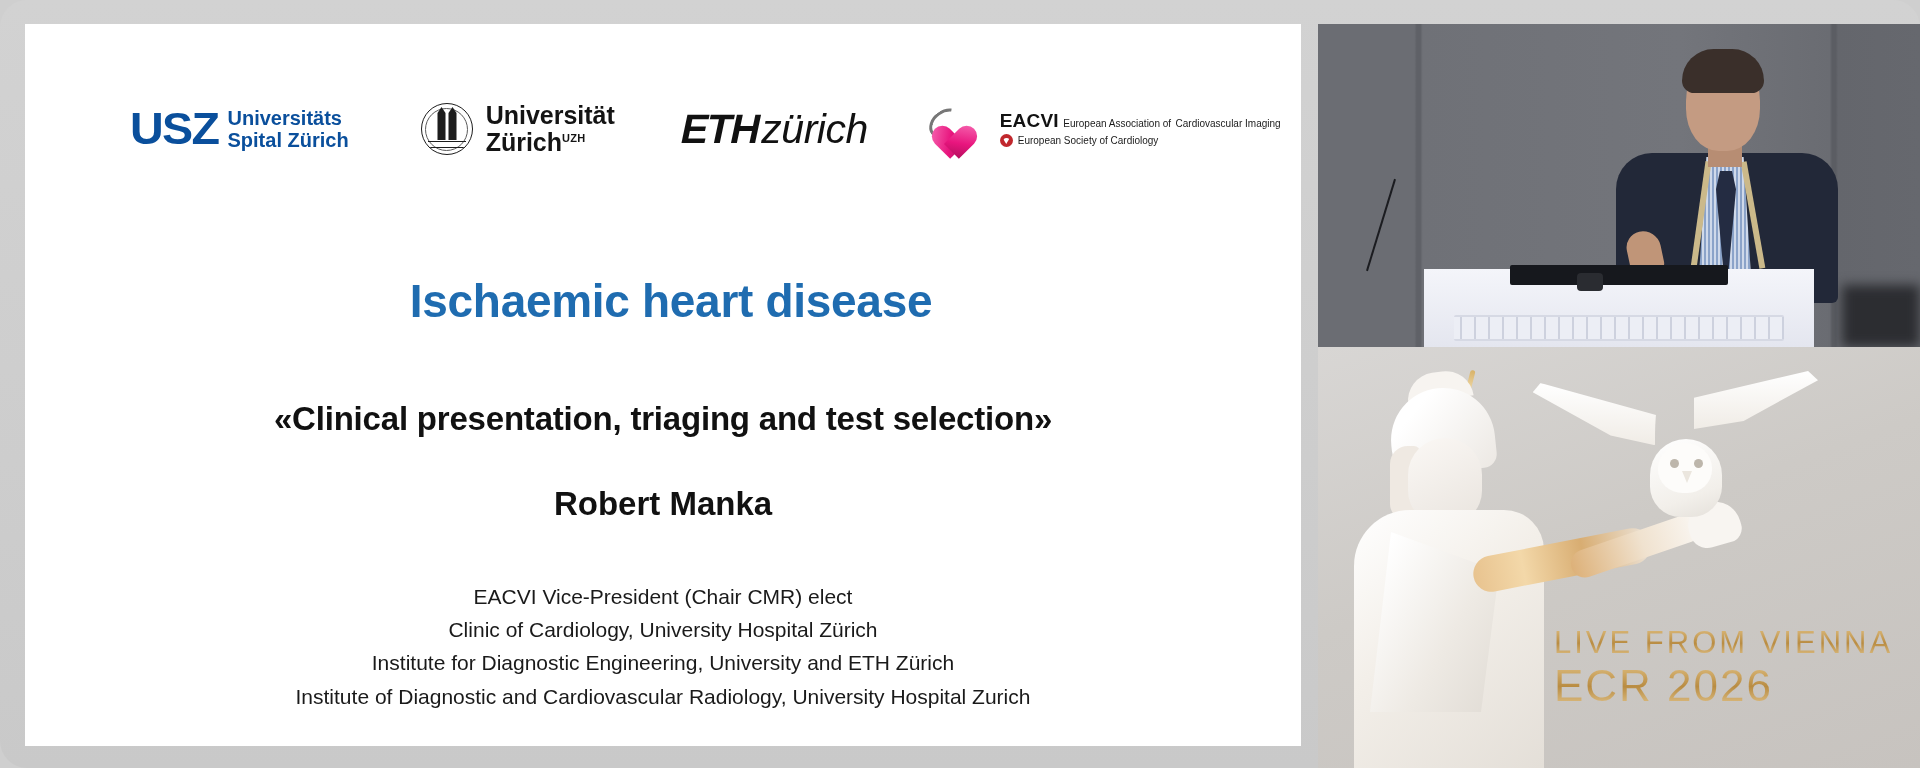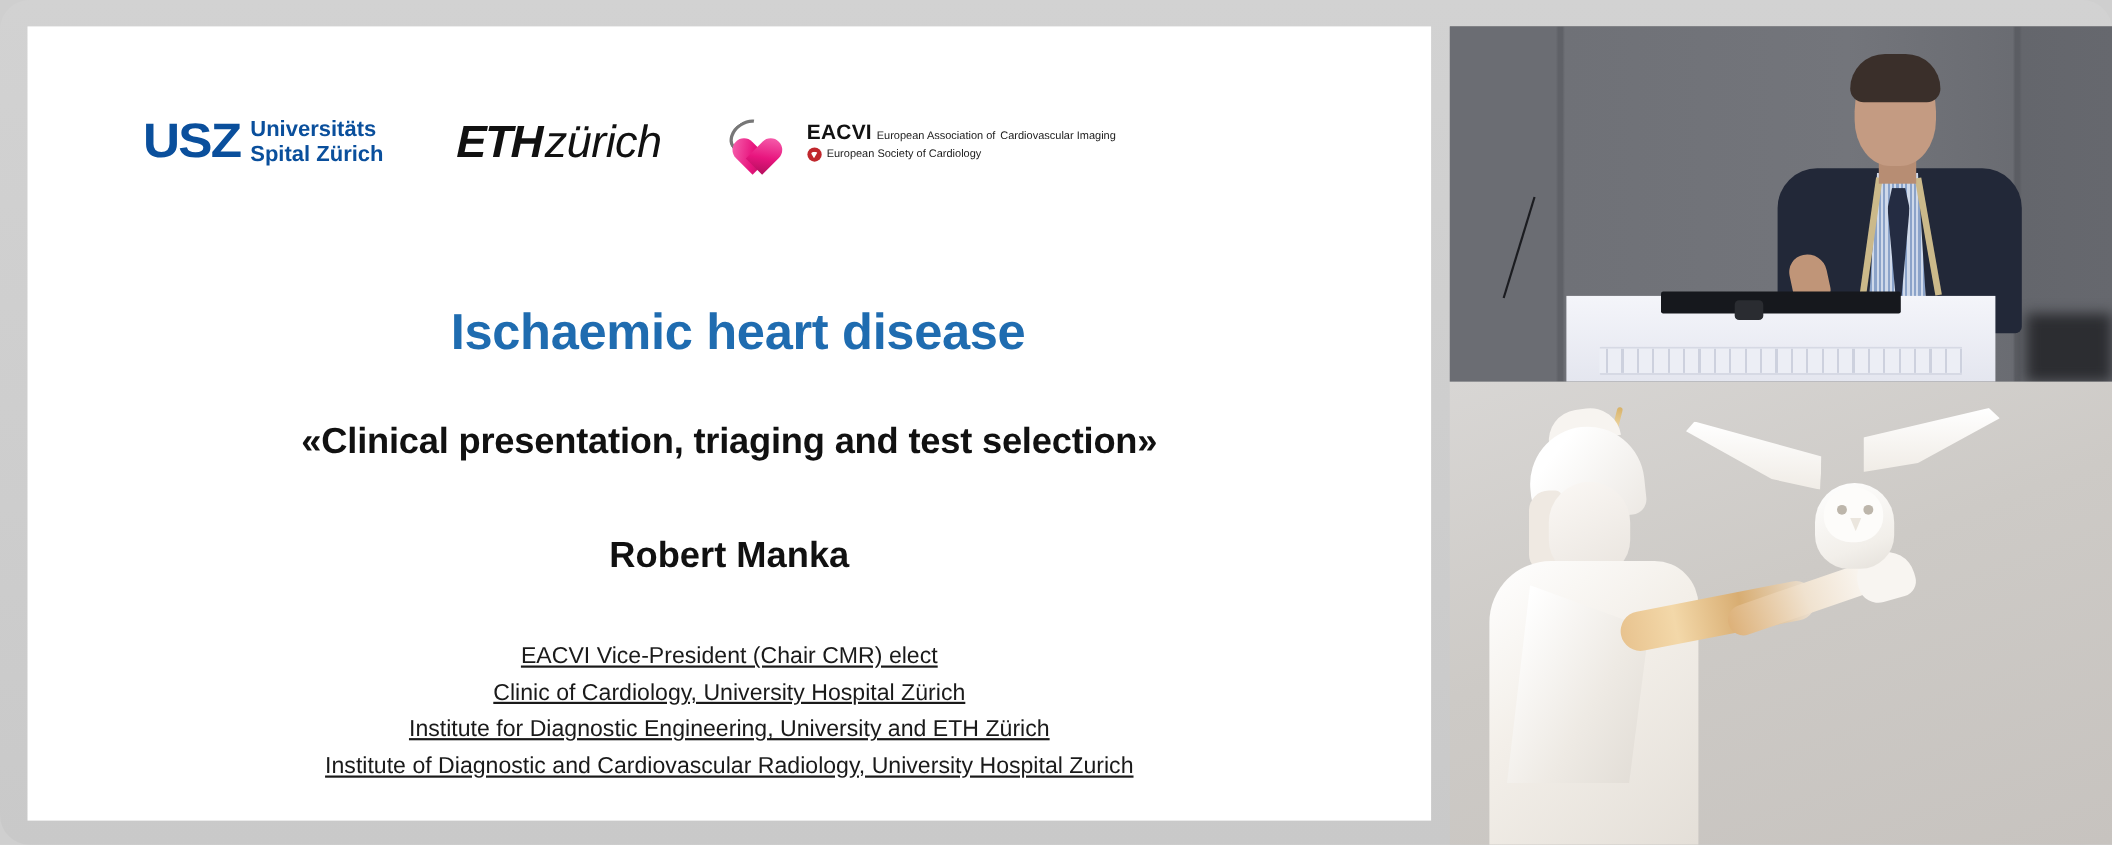--- a/index.html
+++ b/index.html
@@ -241,21 +241,21 @@
     font-size: 46px;
     font-weight: 700;
     color: #1f6cb0;
     letter-spacing: -0.3px;
     margin-left: 16px;
   }
 
   .slide-subtitle {
     position: absolute;
     left: 0; right: 0;
-    top: 358px;
+    top: 376px;
     font-size: 33px;
     font-weight: 700;
     color: #111111;
     letter-spacing: -0.2px;
   }
 
   .slide-author {
     position: absolute;
     left: 0; right: 0;
     top: 461px;
@@ -266,21 +266,21 @@
 
   .slide-affiliations {
     position: absolute;
     left: 0; right: 0;
     top: 556px;
     font-size: 21px;
     font-weight: 400;
     color: #1a1a1a;
     line-height: 1.58;
   }
-  .slide-affiliations .aff-line { display: block; text-decoration: underline; }
+  .slide-affiliations .aff-line { display: block; }
 
   
   .right-col {
     position: absolute;
     left: 1318px;
     top: 24px;
     width: 602px;
     height: 744px;
   }
 
@@ -596,20 +596,34 @@
     <div class="logo-bar">
 
       <div class="logo logo-usz">
         <span class="usz-mark">USZ</span>
         <span class="usz-words">
           <span>Universitäts</span><br>
           <span>Spital Zürich</span>
         </span>
       </div>
 
+      <div class="logo logo-uzh">
+        <span class="uzh-seal">
+          <span class="ring"></span>
+          <span class="towers">
+            <span class="tower"></span>
+            <span class="tower"></span>
+          </span>
+          <span class="base"></span>
+        </span>
+        <span class="uzh-words">
+          <span>Universität</span><br>
+          <span>Zürich</span><sup>UZH</sup>
+        </span>
+      </div>
 
       <div class="logo logo-eth">
         <span class="eth-bold">ETH</span>
         <span class="eth-light">zürich</span>
       </div>
 
       <div class="logo logo-eacvi">
         <span class="eacvi-heart">
           <span class="swoosh"></span>
           <span class="hshape"></span>
@@ -685,18 +699,22 @@
       </span>
 
       <span class="ecr-wing-l"></span>
       <span class="ecr-wing-r"></span>
       <span class="ecr-owl-body"></span>
       <span class="ecr-owl-face"></span>
       <span class="ecr-owl-eye-l"></span>
       <span class="ecr-owl-eye-r"></span>
       <span class="ecr-owl-beak"></span>
 
+      <span class="ecr-caption">
+        <span class="ecr-live">LIVE FROM VIENNA</span>
+        <span class="ecr-year">ECR 2026</span>
+      </span>
 
     </div>
 
   </div>
 
 </div>
 
 </body></html>

